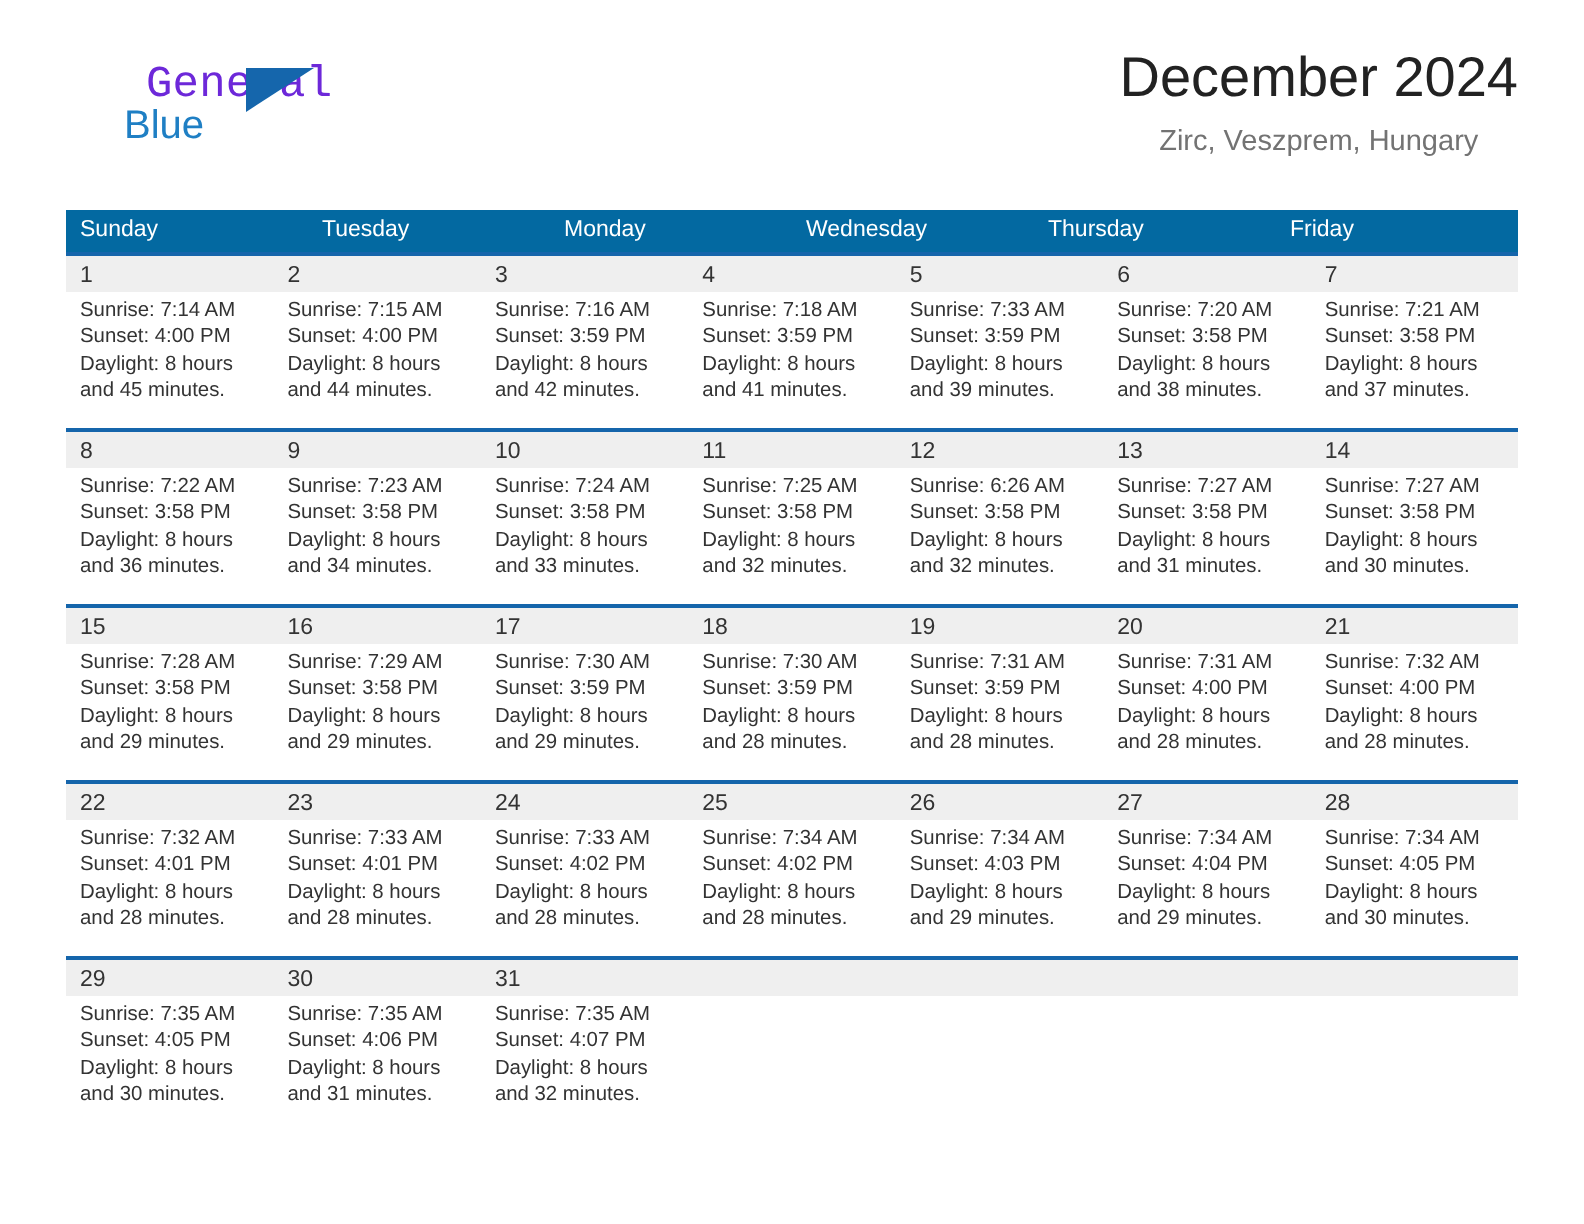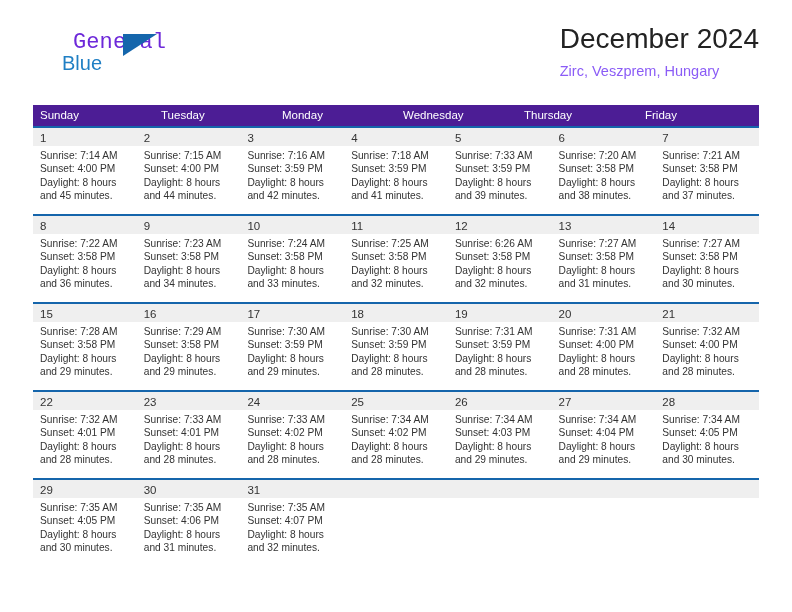--- a/index.html
+++ b/index.html
@@ -61,48 +61,48 @@
     width: 0;
     height: 0;
     border-left: 34px solid #1566ac;
     border-bottom: 22px solid transparent;
   }
 
   .title-block {
     position: absolute;
     right: 0;
     top: 0;
-    text-align: left;
+    text-align: center;
     margin-left: 35px;
   }
   .cal-title {
     font-size: 28px;
     font-weight: normal;
     color: #222222;
     line-height: 34px;
     white-space: nowrap;
   }
   .cal-subtitle {
     font-size: 14.5px;
-    color: #8b5cf6;
+    color: #737373;
     line-height: 22px;
     margin-top: 4px;
     white-space: nowrap;
   }
 
   
   .calendar {
     position: absolute;
     left: 33px;
     top: 105px;
     width: 726px;
   }
   .weekday-row {
     display: flex;
-    background: #4c1d95;
+    background: #0369a1;
   }
   .weekday {
     flex: 1 1 0;
     box-sizing: border-box;
     color: #ffffff;
     font-size: 11.5px;
     line-height: 21px;
     height: 21px;
     padding-left: 7px;
     overflow: hidden;

